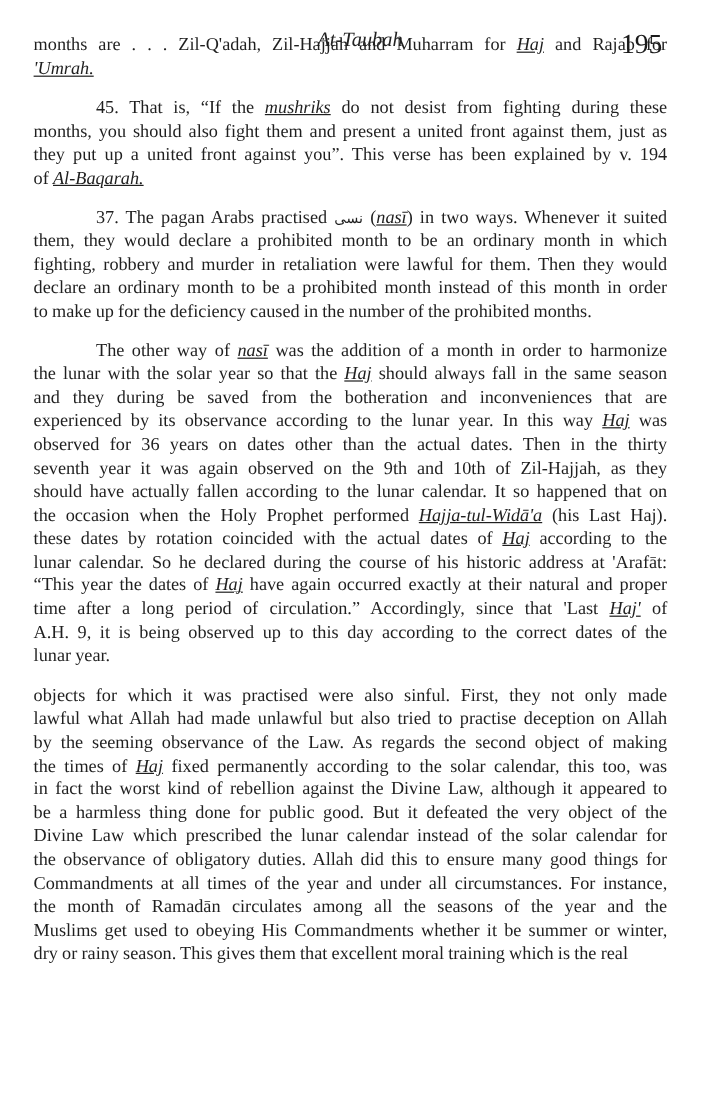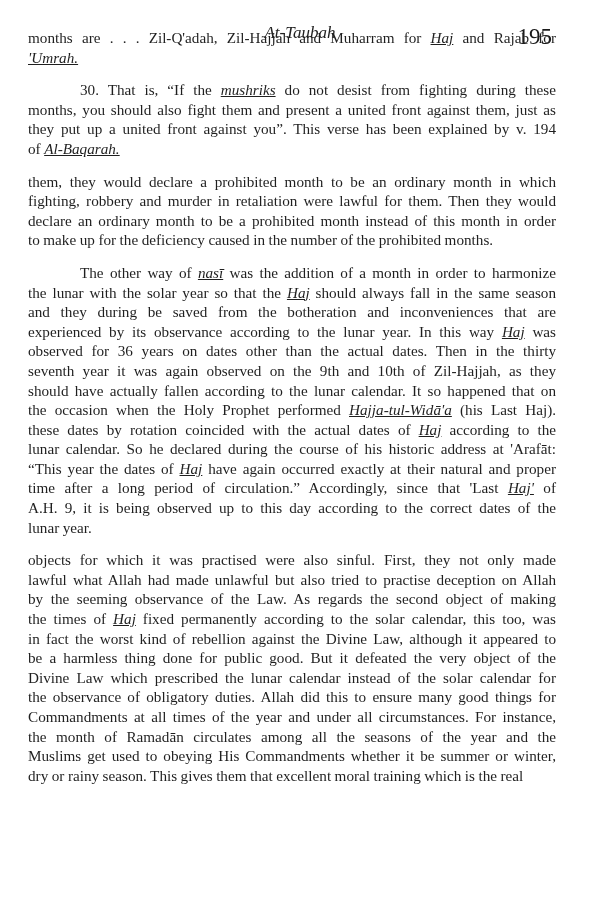--- a/index.html
+++ b/index.html
@@ -43,27 +43,28 @@
     <div class="page-number">195</div>
   </div>
 
   <div class="body">
     <div>
         <div class="line"><span>months are  .  .  .  Zil-Q'adah, Zil-Hajjah and Muharram for </span><i>Haj</i><span> and Rajab for</span></div>
         <div class="line last"><i>'Umrah.</i></div>
       </div>
     <div class="gap"></div>
     <div>
-        <div class="line indent"><span>30. That is, “If the </span><i>mushriks</i><span> do not desist from fighting during these</span></div>
+        <div class="line indent"><span>45. That is, “If the </span><i>mushriks</i><span> do not desist from fighting during these</span></div>
         <div class="line"><span>months, you should also fight them and present a united front against them, just as</span></div>
         <div class="line"><span>they put up a united front against you”. This verse has been explained by v. 194</span></div>
         <div class="line last"><span>of </span><i>Al-Baqarah.</i></div>
       </div>
     <div class="gap"></div>
     <div>
+        <div class="line indent"><span>37. The pagan Arabs practised </span><span class="arabic" dir="rtl">نسی</span><span> (</span><i>nasī</i><span>) in two ways. Whenever it suited</span></div>
         <div class="line"><span>them, they would declare a prohibited month to be an ordinary month in which</span></div>
         <div class="line"><span>fighting, robbery and murder in retaliation were lawful for them. Then they would</span></div>
         <div class="line"><span>declare an ordinary month to be a prohibited month instead of this month in order</span></div>
         <div class="line last"><span>to make up for the deficiency caused in the number of the prohibited months.</span></div>
       </div>
     <div class="gap"></div>
     <div>
         <div class="line indent"><span>The other way of </span><i>nasī</i><span> was the addition of a month in order to harmonize</span></div>
         <div class="line"><span>the lunar with the solar year so that the </span><i>Haj</i><span> should always fall in the same season</span></div>
         <div class="line"><span>and they during be saved from the botheration and inconveniences that are</span></div>

